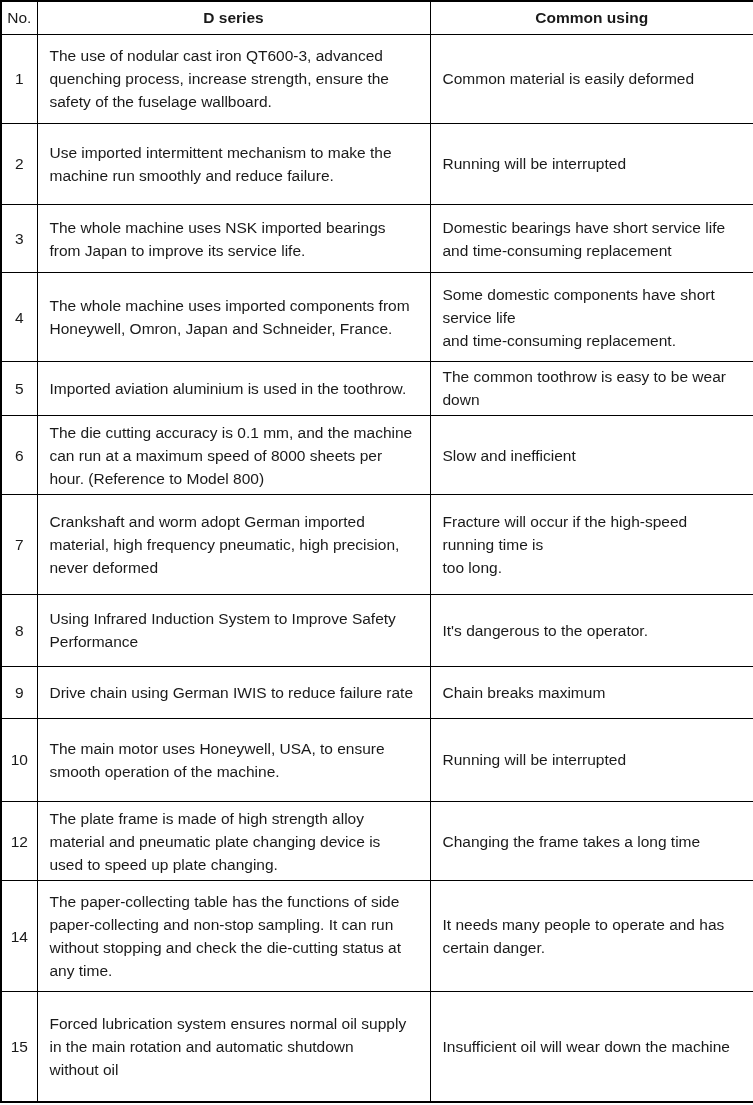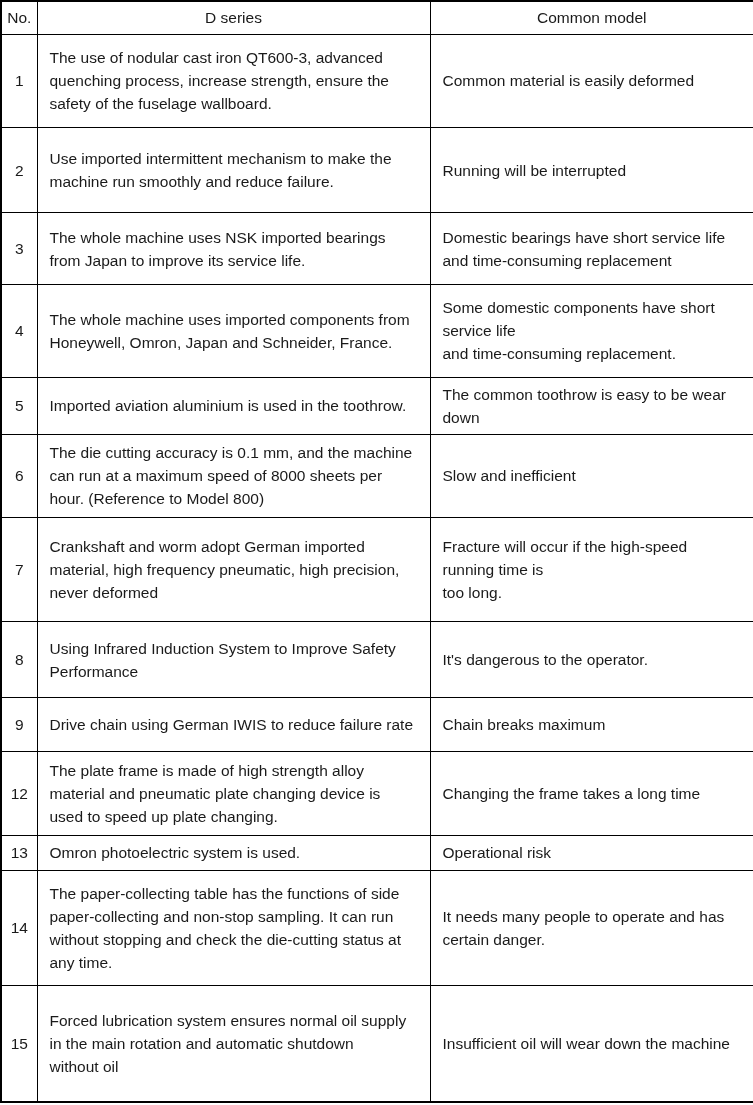--- a/index.html
+++ b/index.html
@@ -26,21 +26,21 @@
     font-size: 15.5px;
     line-height: 23px;
     vertical-align: middle;
     overflow: hidden;
   }
   th.h-no {
     font-weight: normal;
     text-align: center;
   }
   th.h-col {
-    font-weight: normal;
+    font-weight: bold;
     text-align: center;
     margin-left: 48px;
   }
   td.c-no {
     text-align: center;
     padding: 0;
   }
   td.c-text {
     text-align: left;
     padding: 1px 12px;
@@ -70,21 +70,21 @@
 <table class="cmp">
   <colgroup>
     <col style="width:36px">
     <col style="width:393px">
     <col style="width:324px">
   </colgroup>
   <thead>
     <tr class="hr">
       <th class="h-no">No.</th>
       <th class="h-col">D series</th>
-      <th class="h-col">Common model</th>
+      <th class="h-col">Common using</th>
     </tr>
   </thead>
   <tbody>
     <tr class="r1">
       <td class="c-no">1</td>
       <td class="c-text">The use of nodular cast iron QT600-3, advanced
 quenching process, increase strength, ensure the
 safety of the fuselage wallboard.</td>
       <td class="c-text">Common material is easily deformed</td>
     </tr>
@@ -135,31 +135,32 @@
       <td class="c-no">8</td>
       <td class="c-text">Using Infrared Induction System to Improve Safety
 Performance</td>
       <td class="c-text">It's dangerous to the operator.</td>
     </tr>
     <tr class="r9">
       <td class="c-no">9</td>
       <td class="c-text">Drive chain using German IWIS to reduce failure rate</td>
       <td class="c-text">Chain breaks maximum</td>
     </tr>
+    <tr class="r10">
+      <td class="c-no">10</td>
+      <td class="c-text">The main motor uses Honeywell, USA, to ensure
+smooth operation of the machine.</td>
+      <td class="c-text">Running will be interrupted</td>
+    </tr>
     <tr class="r12">
       <td class="c-no">12</td>
       <td class="c-text">The plate frame is made of high strength alloy
 material and pneumatic plate changing device is
 used to speed up plate changing.</td>
       <td class="c-text">Changing the frame takes a long time</td>
-    </tr>
-    <tr class="r13">
-      <td class="c-no">13</td>
-      <td class="c-text">Omron photoelectric system is used.</td>
-      <td class="c-text">Operational risk</td>
     </tr>
     <tr class="r14">
       <td class="c-no">14</td>
       <td class="c-text">The paper-collecting table has the functions of side
 paper-collecting and non-stop sampling. It can run
 without stopping and check the die-cutting status at
 any time.</td>
       <td class="c-text">It needs many people to operate and has
 certain danger.</td>
     </tr>

